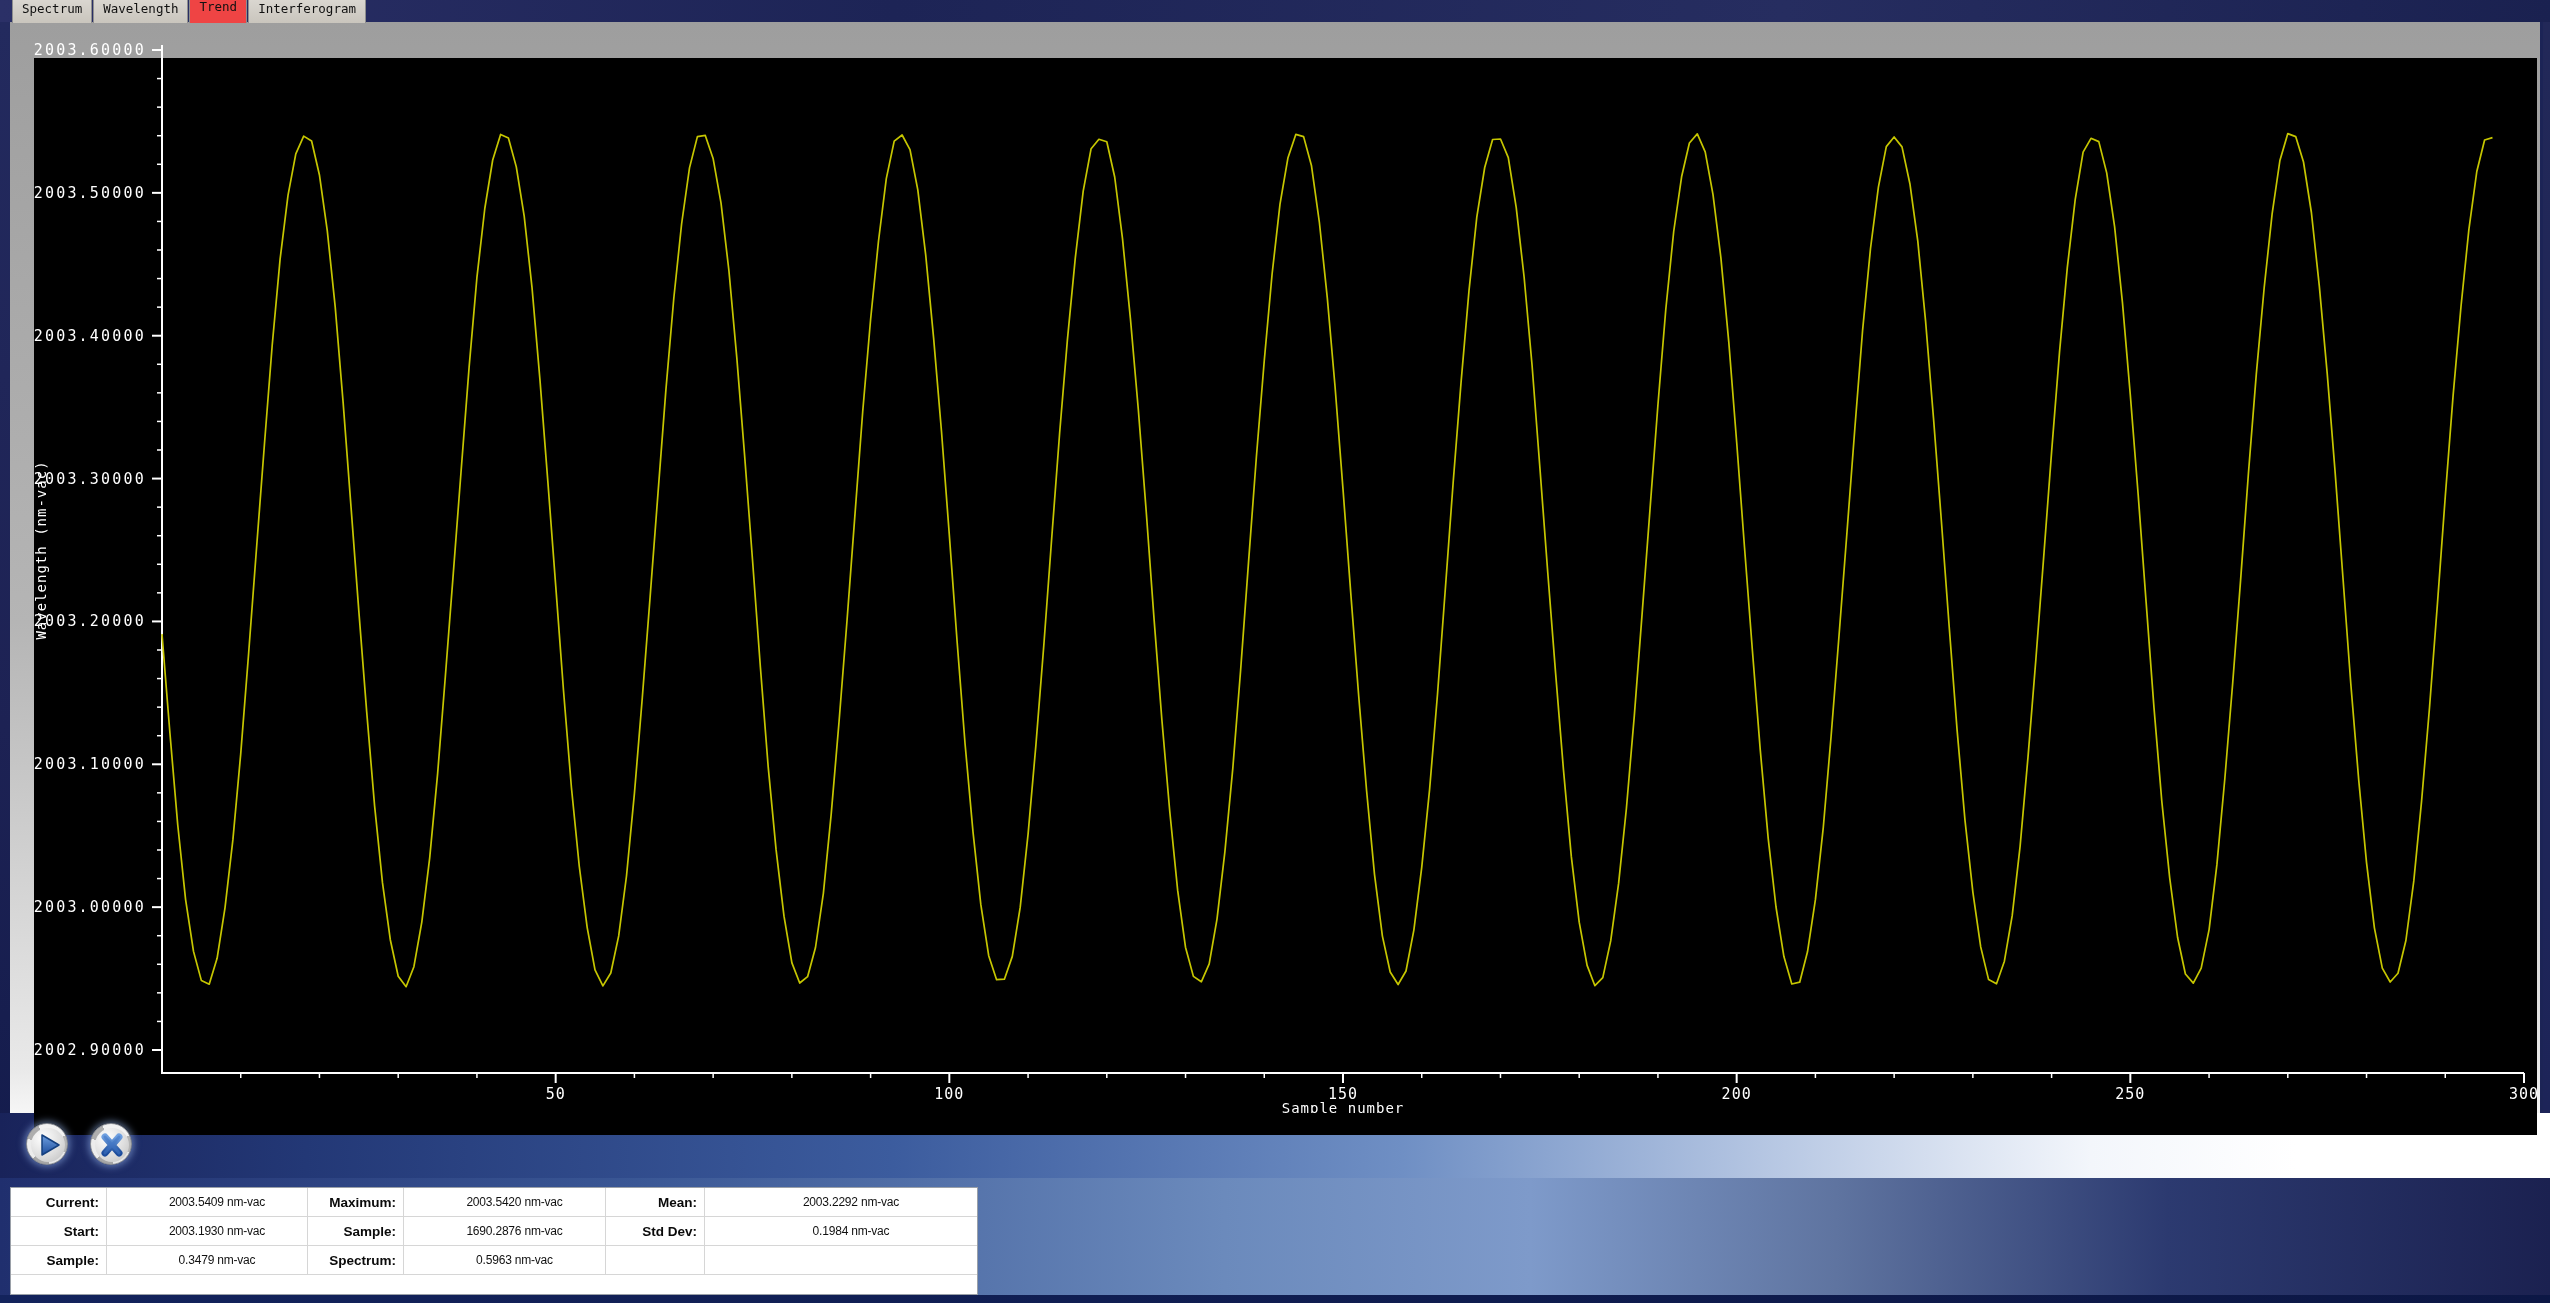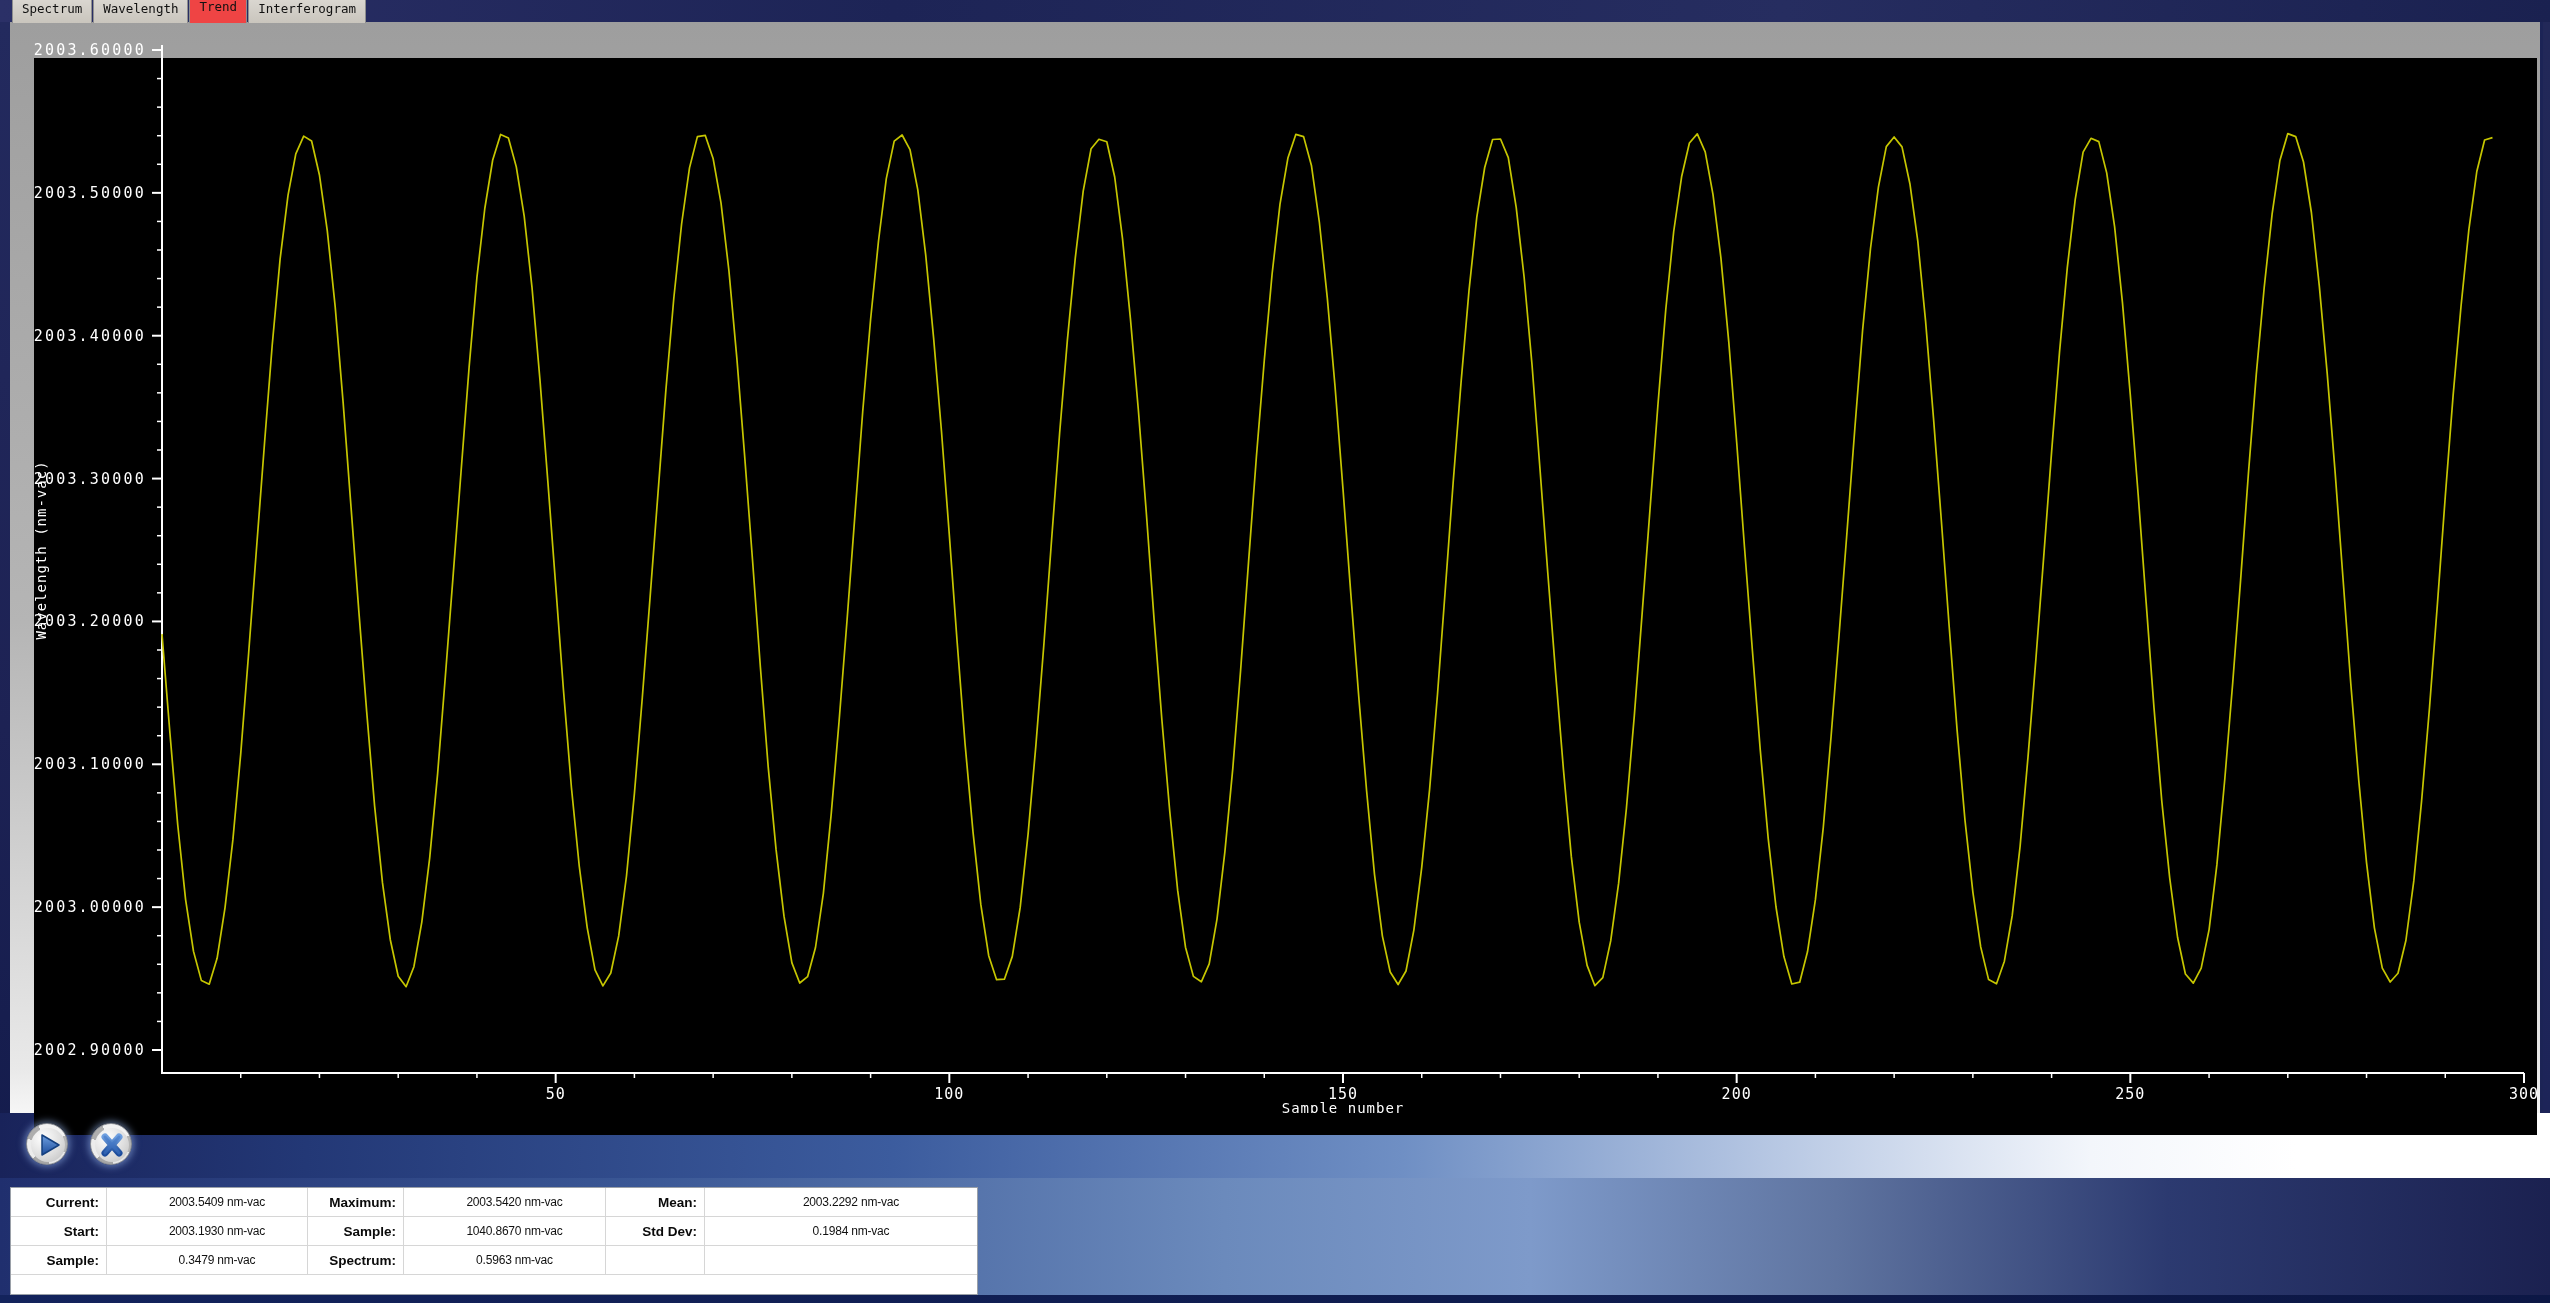--- a/index.html
+++ b/index.html
@@ -196,21 +196,21 @@
   <div class="cell lab">Current:</div>
   <div class="cell val">2003.5409 nm-vac</div>
   <div class="cell lab">Maximum:</div>
   <div class="cell val">2003.5420 nm-vac</div>
   <div class="cell lab">Mean:</div>
   <div class="cell val last-col">2003.2292 nm-vac</div>
 
   <div class="cell lab">Start:</div>
   <div class="cell val">2003.1930 nm-vac</div>
   <div class="cell lab">Sample:</div>
-  <div class="cell val">1040.8670 nm-vac</div>
+  <div class="cell val">1690.2876 nm-vac</div>
   <div class="cell lab">Std Dev:</div>
   <div class="cell val last-col">0.1984 nm-vac</div>
 
   <div class="cell lab">Sample:</div>
   <div class="cell val">0.3479 nm-vac</div>
   <div class="cell lab">Spectrum:</div>
   <div class="cell val">0.5963 nm-vac</div>
   <div class="cell lab"></div>
   <div class="cell val last-col"></div>
 

